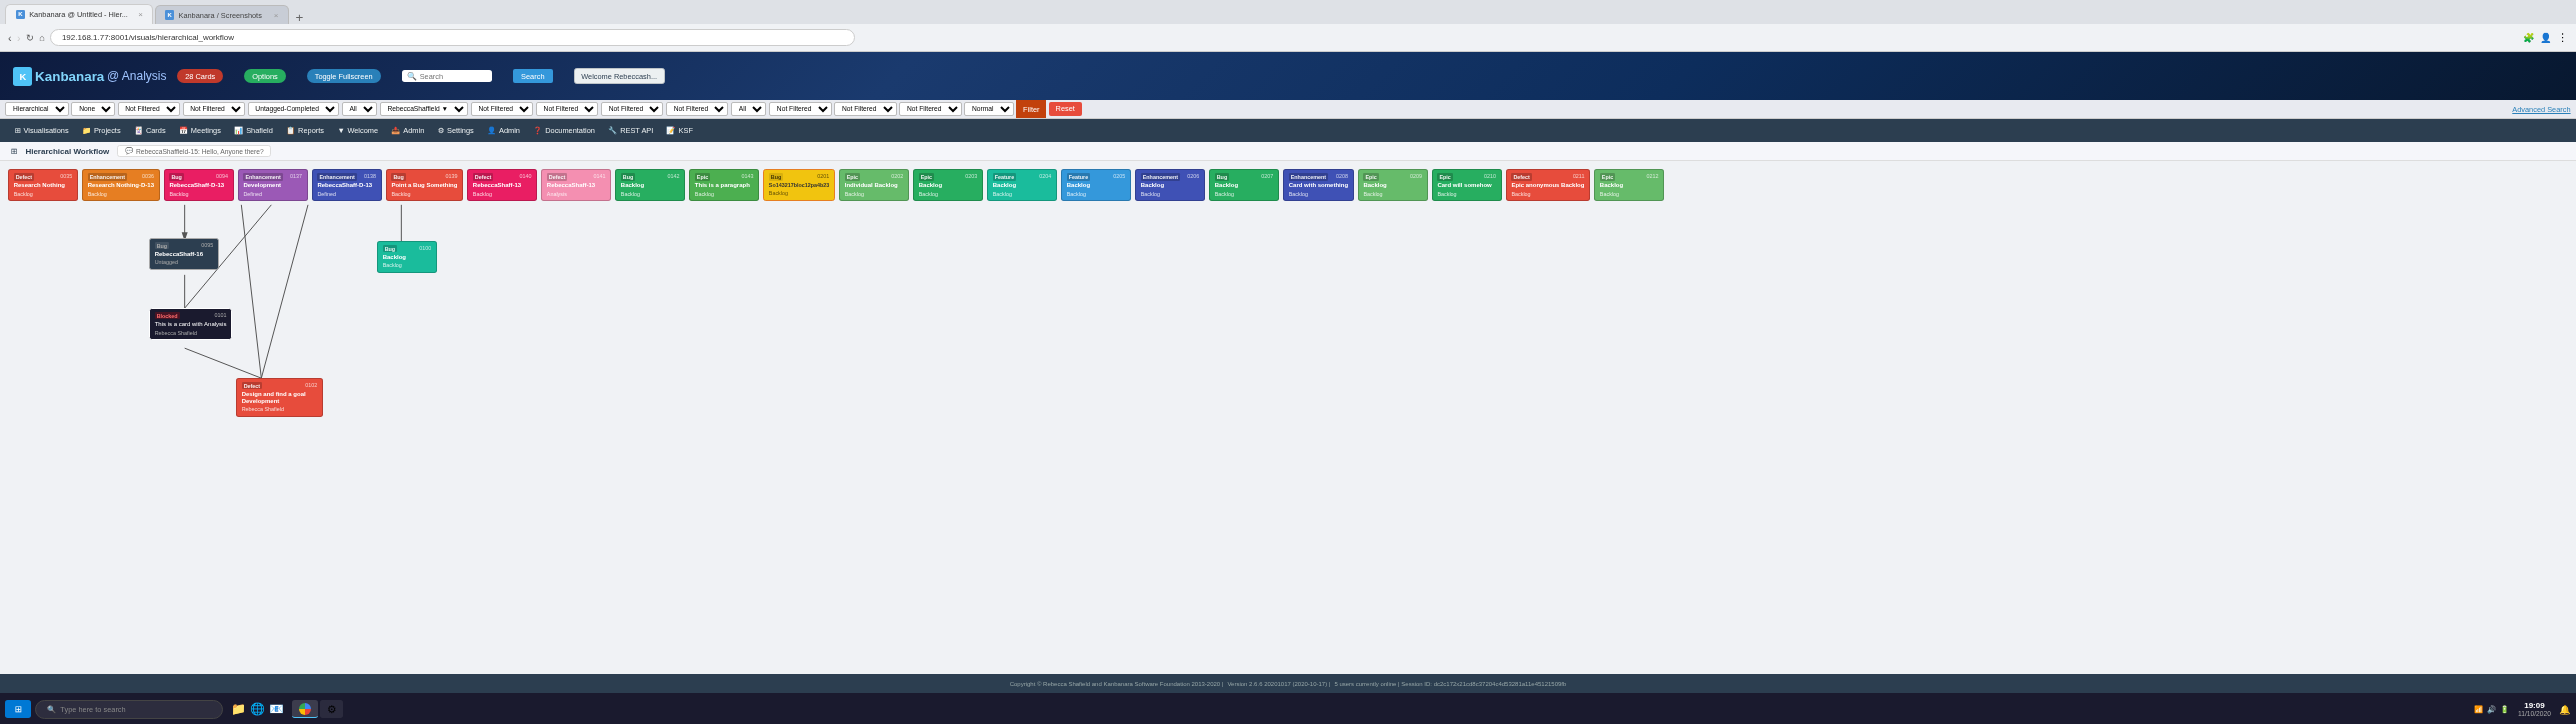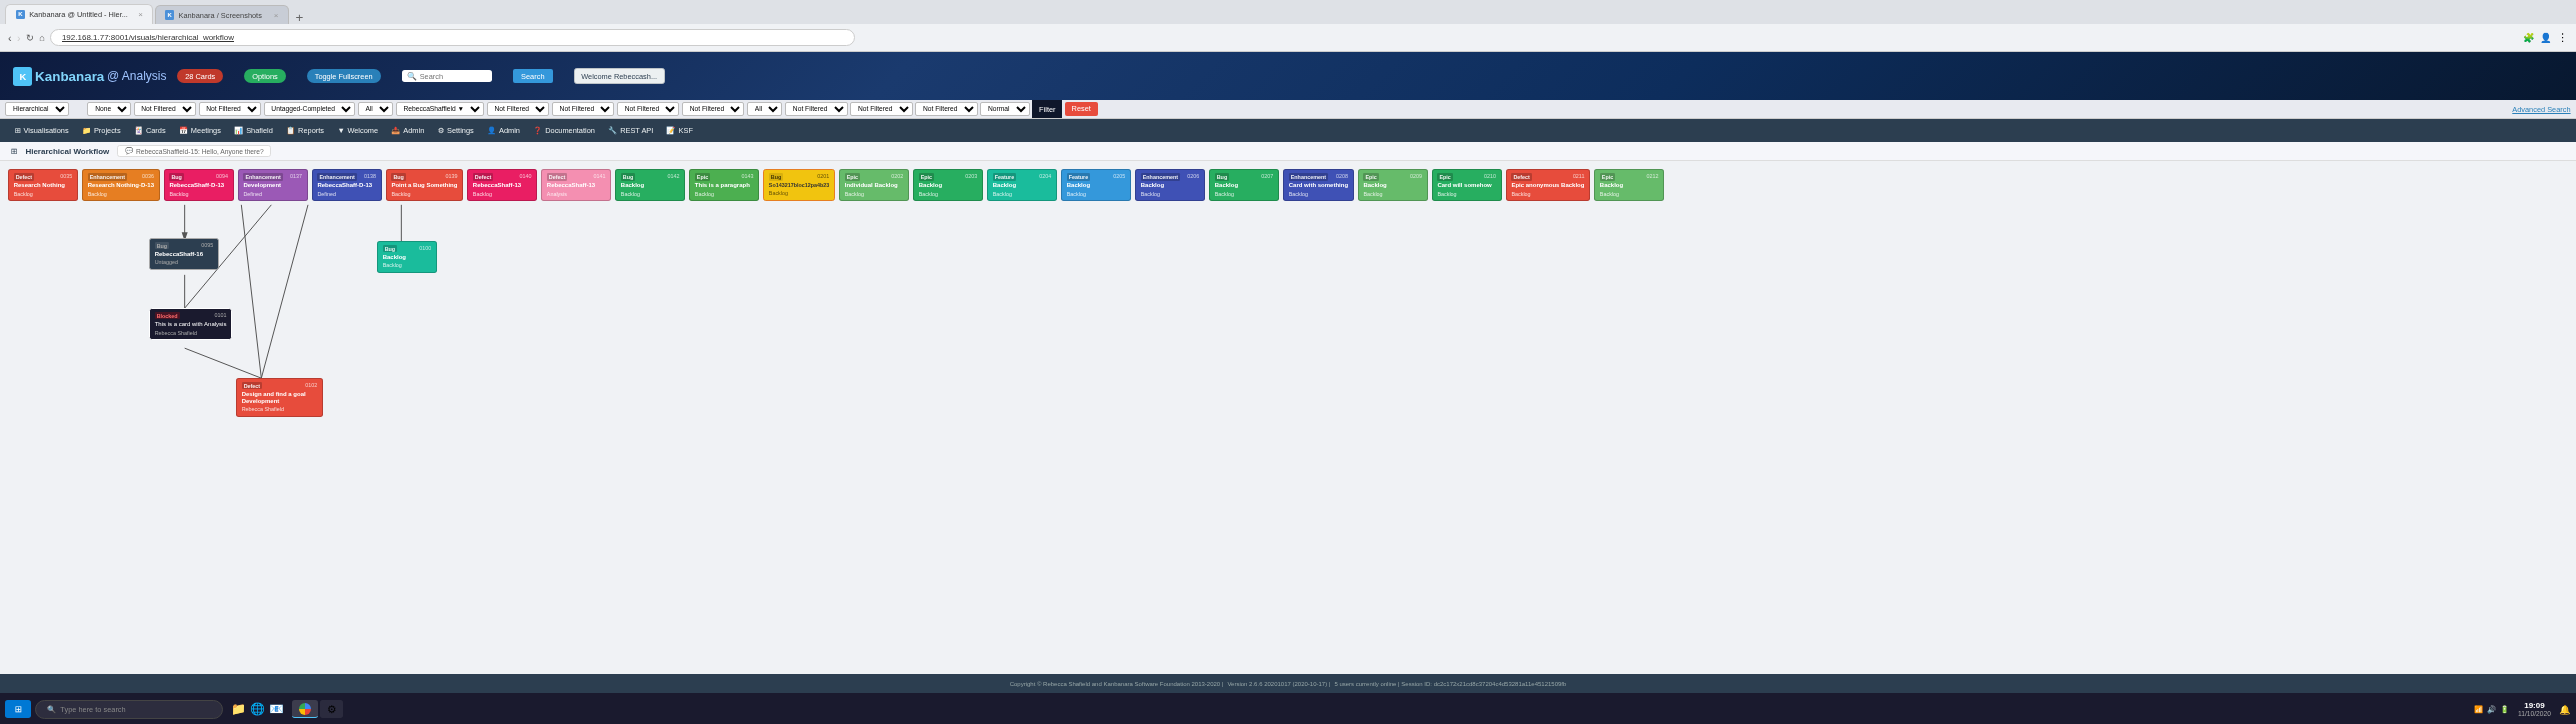--- a/index.html
+++ b/index.html
@@ -22,21 +22,21 @@
       <span style="margin-left:auto;color:#999;cursor:pointer;font-size:8px;">×</span>
     </div>
     <button style="background:none;border:none;font-size:13.4px;color:#666;cursor:pointer;padding:0 5.4px;line-height:1;">+</button>
   </div>
 
   <div style="background:#f0f2f5; height:28px; display:flex; align-items:center; padding:0 8px; gap:5.4px; border-bottom:0.7px solid #ccc;">
     <button style="background:none;border:none;font-size:10.7px;color:#555;cursor:pointer;">‹</button>
     <button style="background:none;border:none;font-size:10.7px;color:#ccc;cursor:pointer;">›</button>
     <button style="background:none;border:none;font-size:9.4px;color:#555;cursor:pointer;">↻</button>
     <button style="background:none;border:none;font-size:9.4px;color:#555;cursor:pointer;">⌂</button>
-    <input type="text" style="flex: 1 1 0%; max-width: 805px; background: rgb(255, 255, 255); border: 0.7px solid rgb(204, 204, 204); border-radius: 13.4px; padding: 2.7px 10.7px; font-size: 8px; color: rgb(51, 51, 51); text-decoration: underline;" value="192.168.1.77:8001/visuals/hierarchical_workflow">
+    <input type="text" style="flex: 1 1 0%; max-width: 805px; background: rgb(255, 255, 255); border: 0.7px solid rgb(204, 204, 204); border-radius: 13.4px; padding: 2.7px 10.7px; font-size: 8px; color: rgb(51, 51, 51);" value="192.168.1.77:8001/visuals/hierarchical_workflow">
     <div style="margin-left:auto;display:flex;gap:5.4px;align-items:center;">
       <button style="background:none;border:none;font-size:9.4px;cursor:pointer;">🧩</button>
       <button style="background:none;border:none;font-size:9.4px;cursor:pointer;">👤</button>
       <button style="background:none;border:none;font-size:10.7px;cursor:pointer;">⋮</button>
     </div>
   </div>
 
   <div style="background:linear-gradient(135deg,#0d1b3e 0%,#1a3a6e 35%,#0d2d5c 65%,#081830 100%);height:48px;display:flex;align-items:center;padding:0 13.4px;gap:10.7px;">
     <div style="display:flex;align-items:center;gap:2.7px;">
       <div style="width:19px;height:19px;background:#4fc3f7;border-radius:2.7px;display:flex;align-items:center;justify-content:center;color:white;font-weight:bold;font-size:9.4px;">K</div>
@@ -51,36 +51,36 @@
         <span style="color:#999;font-size:8px;">🔍</span>
         <input type="text" style="border: none; outline: none; font-size: 7.4px; width: 67px;" placeholder="Search">
       </div>
       <button style="background:#3498db;color:white;border:none;padding:2.7px 8px;border-radius:2px;cursor:pointer;font-size:7.4px;">Search</button>
       <div style="background:#ecf0f1;border:0.7px solid #bdc3c7;border-radius:2.7px;padding:2.7px 6.7px;font-size:7.4px;color:#2c3e50;white-space:nowrap;">Welcome Rebeccash...</div>
     </div>
   </div>
 
   <div style="background:#e8eaf0;height:19px;display:flex;align-items:center;padding:0 5.4px;gap:2.7px;border-bottom:0.7px solid #ccc;overflow:hidden;">
     <select style="font-size:6.7px;padding:0.7px 2.7px;border:0.7px solid #bbb;border-radius:2px;background:#fff;height:13.4px;"><option>Hierarchical</option></select>
-    <select style="font-size:6.7px;padding:0.7px 2.7px;border:0.7px solid #bbb;border-radius:2px;background:#fff;height:13.4px;margin-left:16px;"><option>None</option></select>
+    <select style="font-size:6.7px;padding:0.7px 2.7px;border:0.7px solid #bbb;border-radius:2px;background:#fff;height:13.4px;"><option>None</option></select>
     <select style="font-size:6.7px;padding:0.7px 2.7px;border:0.7px solid #bbb;border-radius:2px;background:#fff;height:13.4px;"><option>Not Filtered</option></select>
     <select style="font-size:6.7px;padding:0.7px 2.7px;border:0.7px solid #bbb;border-radius:2px;background:#fff;height:13.4px;"><option>Not Filtered</option></select>
     <select style="font-size:6.7px;padding:0.7px 2.7px;border:0.7px solid #bbb;border-radius:2px;background:#fff;height:13.4px;min-width:81px;"><option>Untagged-Completed</option></select>
     <select style="font-size:6.7px;padding:0.7px 2.7px;border:0.7px solid #bbb;border-radius:2px;background:#fff;height:13.4px;"><option>All</option></select>
     <select style="font-size:6.7px;padding:0.7px 2.7px;border:0.7px solid #bbb;border-radius:2px;background:#fff;height:13.4px;min-width:74px;"><option>RebeccaShaffield ▼</option></select>
     <select style="font-size:6.7px;padding:0.7px 2.7px;border:0.7px solid #bbb;border-radius:2px;background:#fff;height:13.4px;"><option>Not Filtered</option></select>
     <select style="font-size:6.7px;padding:0.7px 2.7px;border:0.7px solid #bbb;border-radius:2px;background:#fff;height:13.4px;"><option>Not Filtered</option></select>
     <select style="font-size:6.7px;padding:0.7px 2.7px;border:0.7px solid #bbb;border-radius:2px;background:#fff;height:13.4px;"><option>Not Filtered</option></select>
     <select style="font-size:6.7px;padding:0.7px 2.7px;border:0.7px solid #bbb;border-radius:2px;background:#fff;height:13.4px;"><option>Not Filtered</option></select>
     <select style="font-size:6.7px;padding:0.7px 2.7px;border:0.7px solid #bbb;border-radius:2px;background:#fff;height:13.4px;"><option>All</option></select>
     <select style="font-size:6.7px;padding:0.7px 2.7px;border:0.7px solid #bbb;border-radius:2px;background:#fff;height:13.4px;"><option>Not Filtered</option></select>
     <select style="font-size:6.7px;padding:0.7px 2.7px;border:0.7px solid #bbb;border-radius:2px;background:#fff;height:13.4px;"><option>Not Filtered</option></select>
     <select style="font-size:6.7px;padding:0.7px 2.7px;border:0.7px solid #bbb;border-radius:2px;background:#fff;height:13.4px;"><option>Not Filtered</option></select>
     <select style="font-size:6.7px;padding:0.7px 2.7px;border:0.7px solid #bbb;border-radius:2px;background:#fff;height:13.4px;"><option>Normal</option></select>
-    <button style="background:#0f172a;color:white;border:none;padding:1.3px 6.7px;border-radius:2px;cursor:pointer;font-size:7.4px;height:30px;text-align:center;">Filter</button>
+    <button style="background:#c2410c;color:white;border:none;padding:1.3px 6.7px;border-radius:2px;cursor:pointer;font-size:7.4px;height:30px;text-align:center;">Filter</button>
     <button style="background:#e74c3c;color:white;border:none;padding:1.3px 6.7px;border-radius:2px;cursor:pointer;font-size:7.4px;height:13.4px;">Reset</button>
     <div style="margin-left:auto;font-size:7.4px;color:#2980b9;cursor:pointer;white-space:nowrap;text-decoration:underline;">
       <span>Advanced Search</span>
     </div>
   </div>
 
   <div style="background:#2c3e50;height:23px;display:flex;align-items:center;padding:0 8px;gap:0;">
     <div style="color:#ecf0f1;padding:3.4px 6.7px;font-size:7.4px;cursor:pointer;border-radius:2.7px;display:flex;align-items:center;gap:2.7px;white-space:nowrap;">
       <span>⊞</span>
       <span>Visualisations</span>

